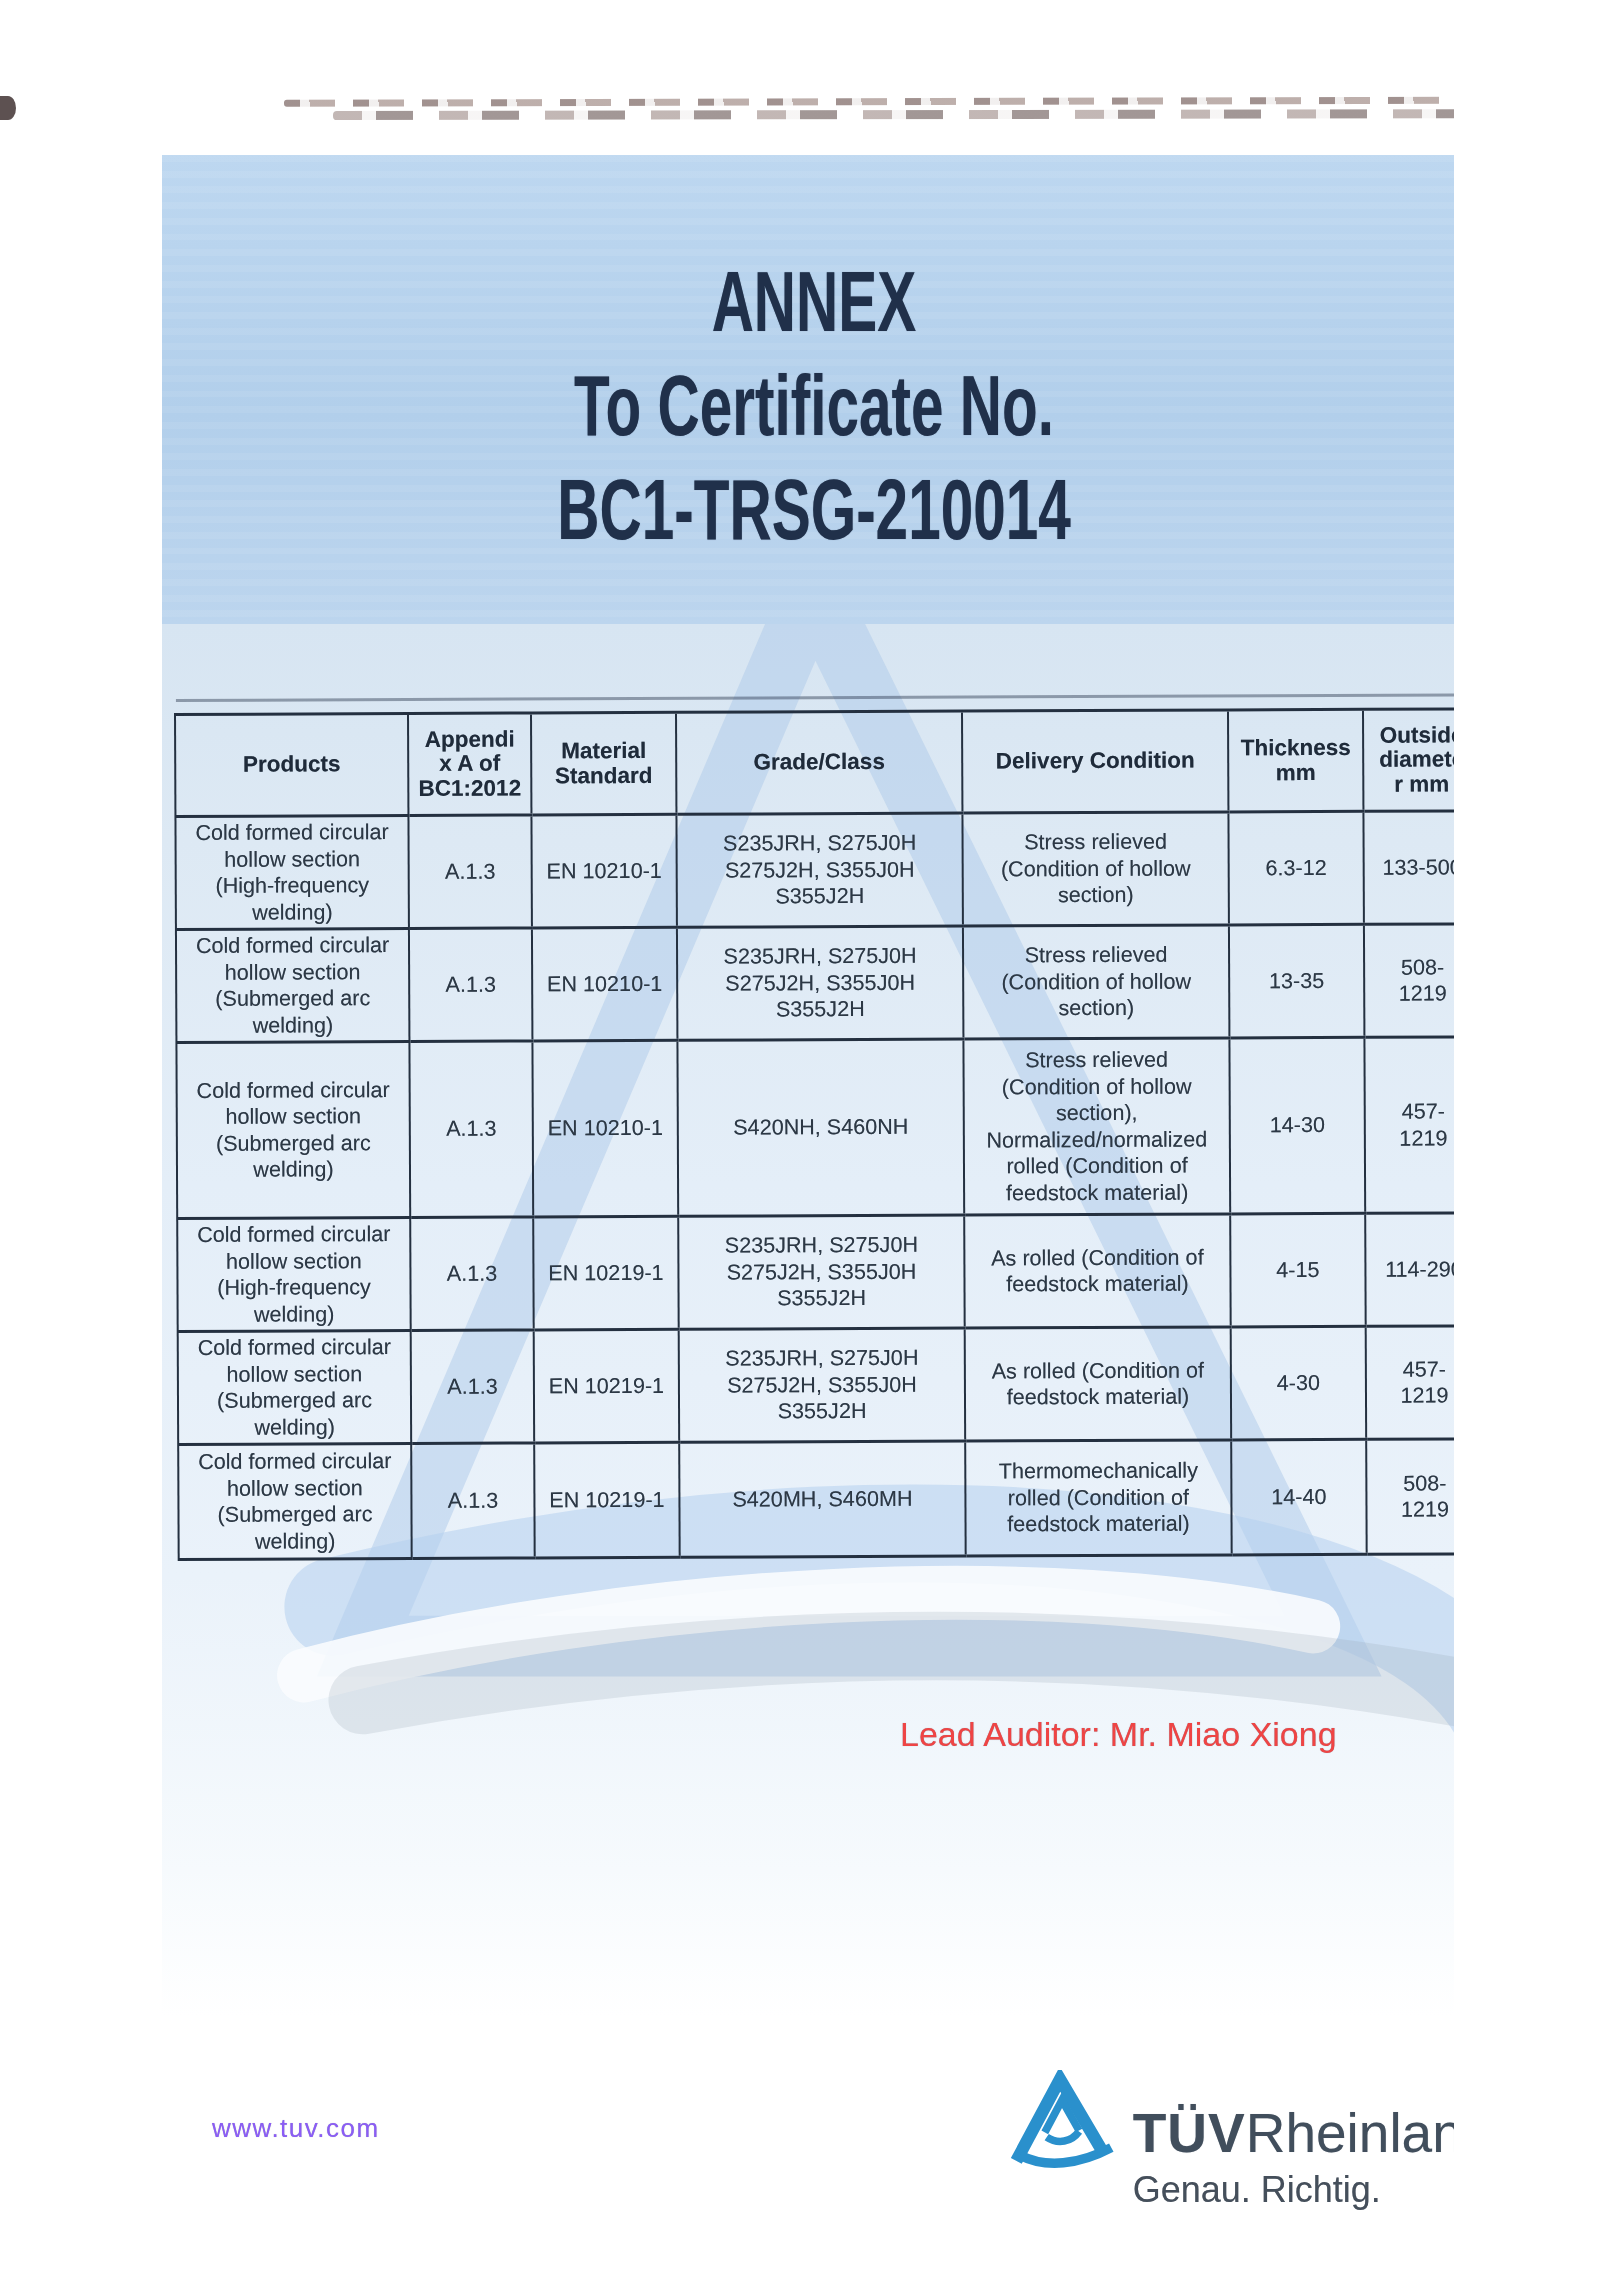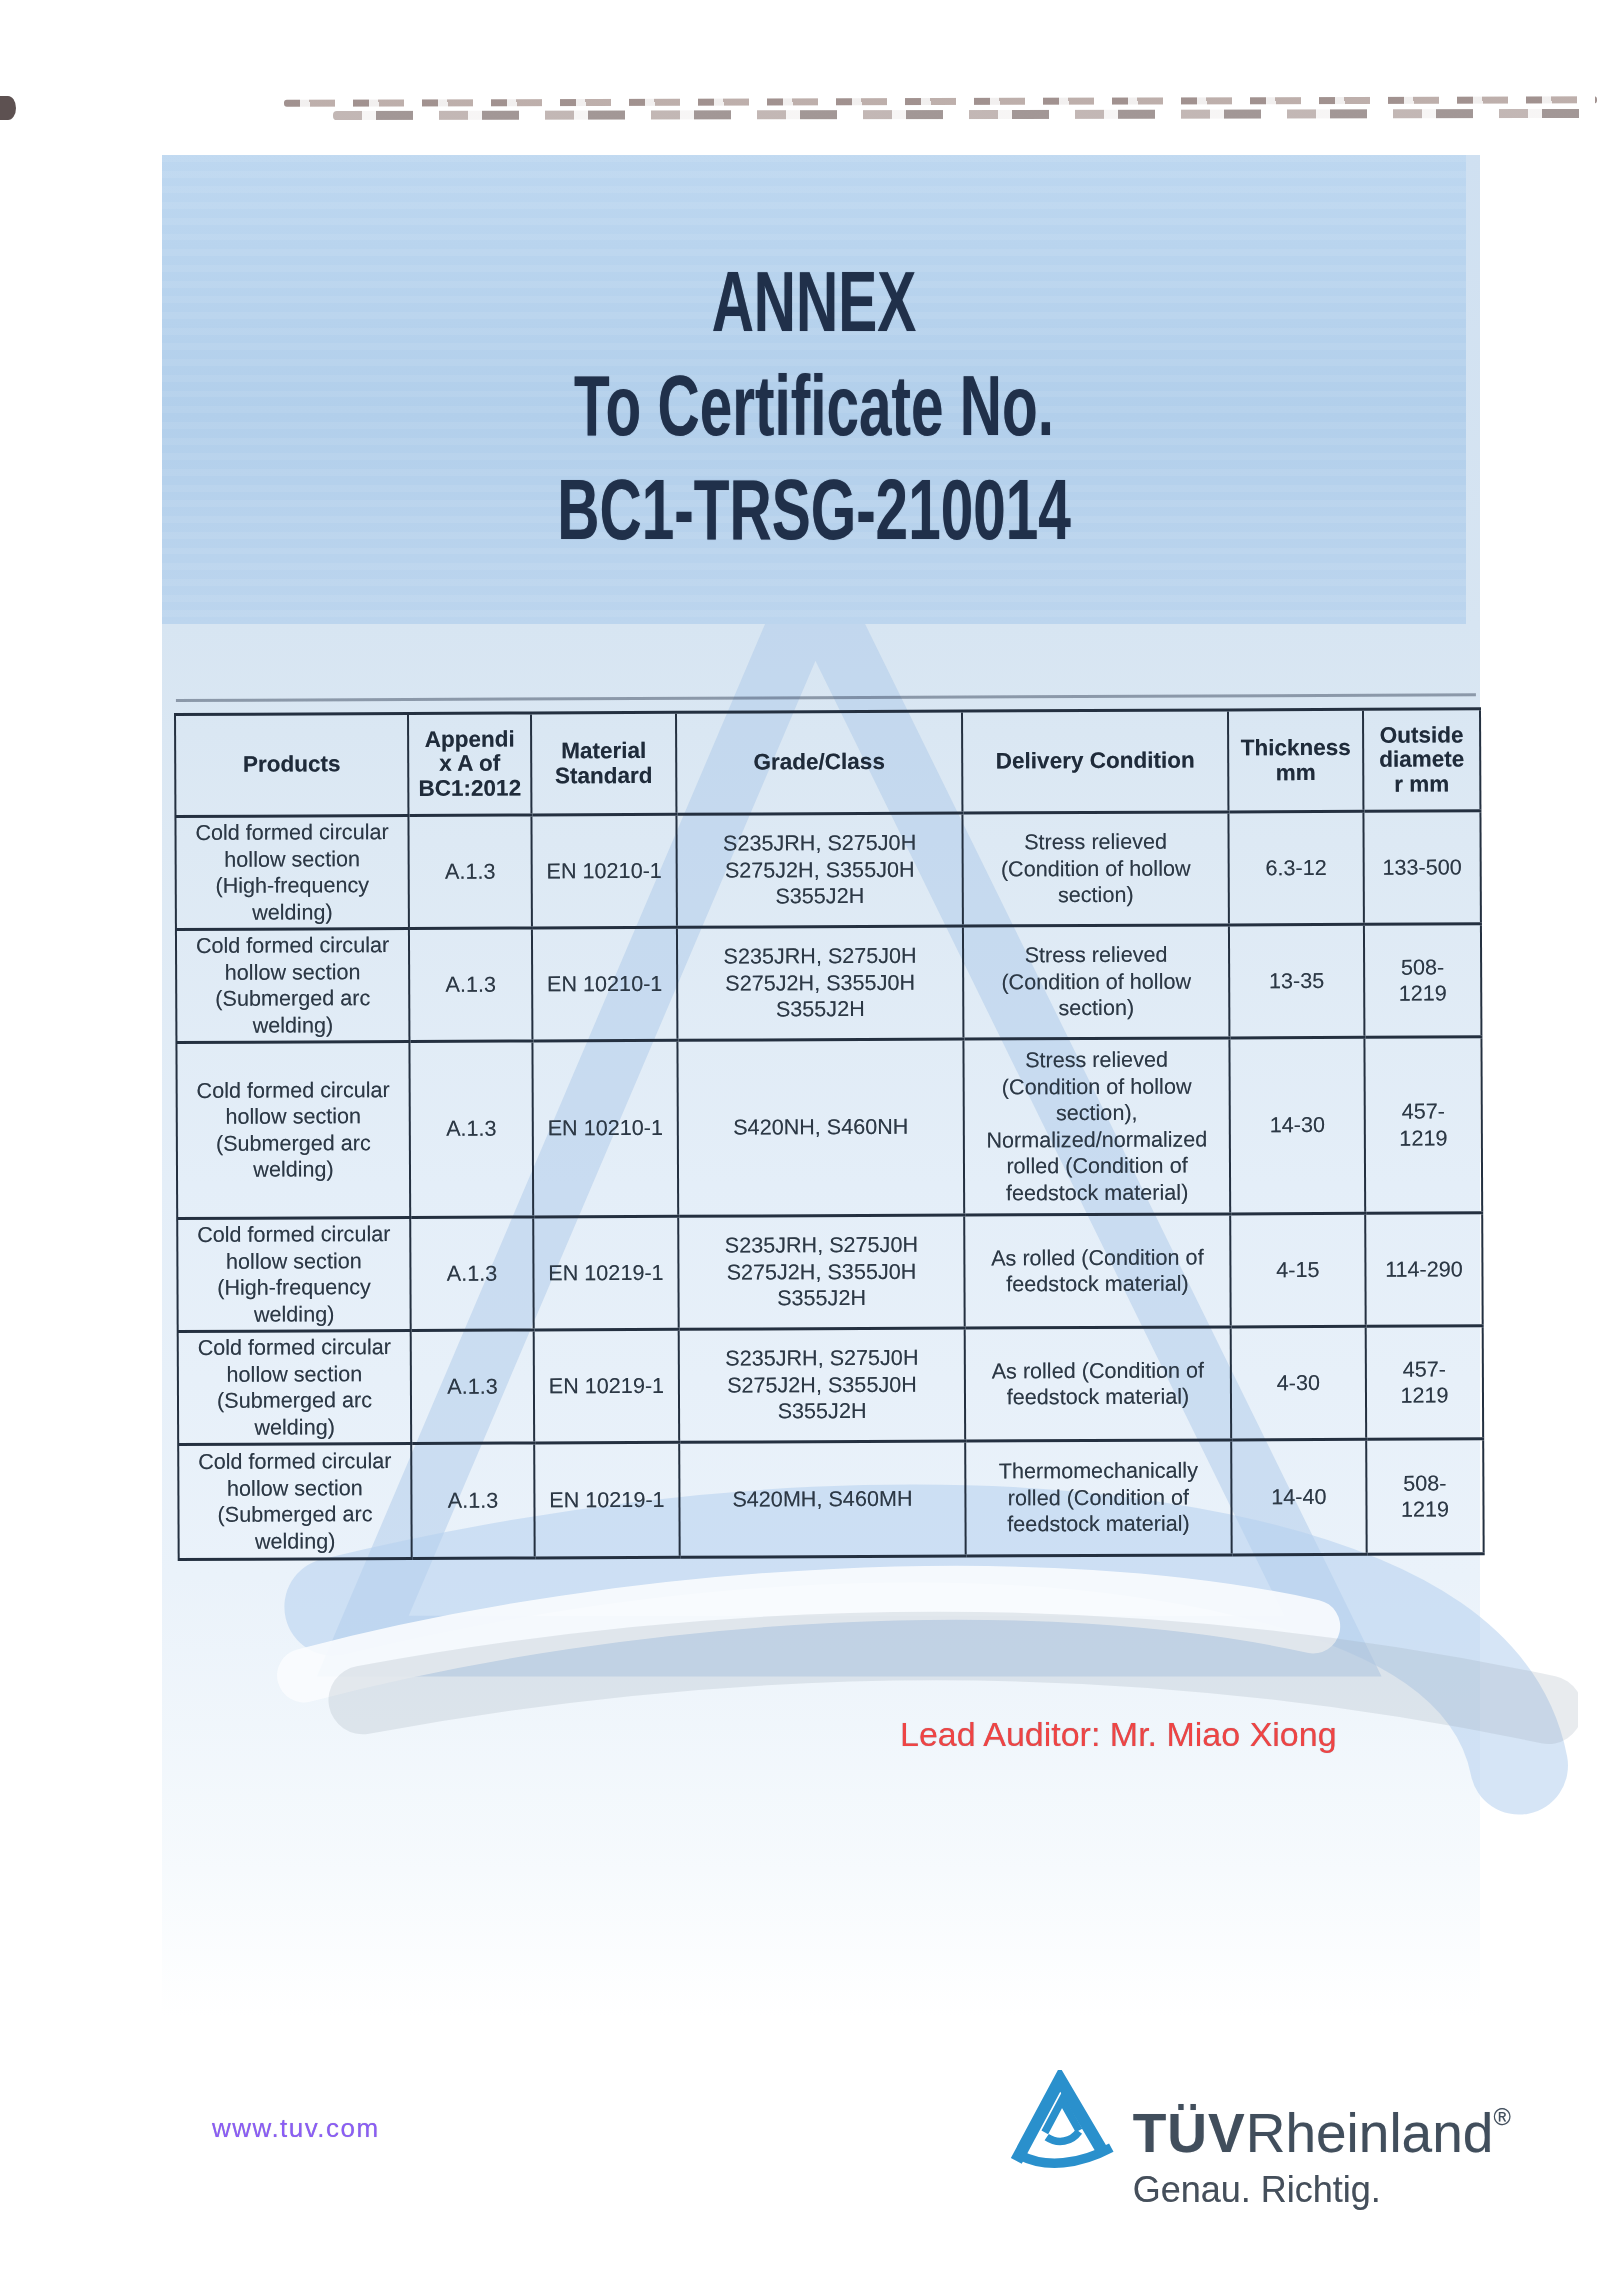--- a/index.html
+++ b/index.html
@@ -1,17 +1,17 @@
 <!DOCTYPE html>
 <html><head>
 <meta charset="utf-8">
 <style>
   html,body{margin:0;padding:0;}
   body{width:1620px;height:2293px;background:#ffffff;font-family:"Liberation Sans",sans-serif;}
-  .page{position:relative;width:1620px;height:2293px;overflow:hidden;background:#ffffff;}
+  .page{position:relative;width:1454px;height:2293px;overflow:hidden;background:#ffffff;}
 
   
   .scan-streak{position:absolute;left:0;top:96px;width:1620px;height:29px;}
   .scan-streak .s1{position:absolute;left:284px;top:2px;width:1313px;height:6.9px;
     background:repeating-linear-gradient(90deg,rgba(84,56,52,.55) 0 15.7px,rgba(84,56,52,.08) 15.7px 25.5px,rgba(110,78,70,.45) 25.5px 51px,rgba(84,56,52,0) 51px 69px);
     transform:rotate(-.15deg);border-radius:2.9px;}
   .scan-streak .s2{position:absolute;left:333px;top:13.7px;width:1264px;height:8.8px;
     background:repeating-linear-gradient(90deg,rgba(96,66,60,.38) 0 29px,rgba(96,66,60,.05) 29px 43px,rgba(70,48,46,.5) 43px 80px,rgba(96,66,60,0) 80px 106px);
     transform:rotate(-.1deg);border-radius:3.9px;}
   .scan-streak .blob{position:absolute;left:0;top:0;width:15.7px;height:23.5px;background:rgba(52,38,38,.8);border-radius:0 60% 60% 0;}

